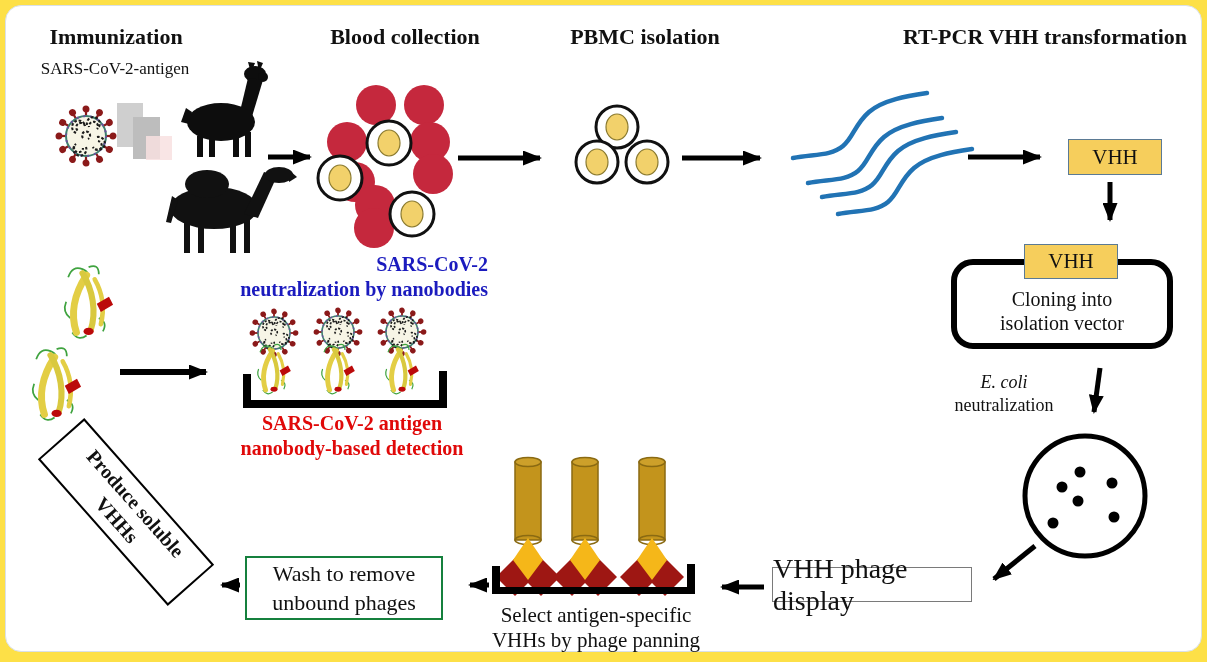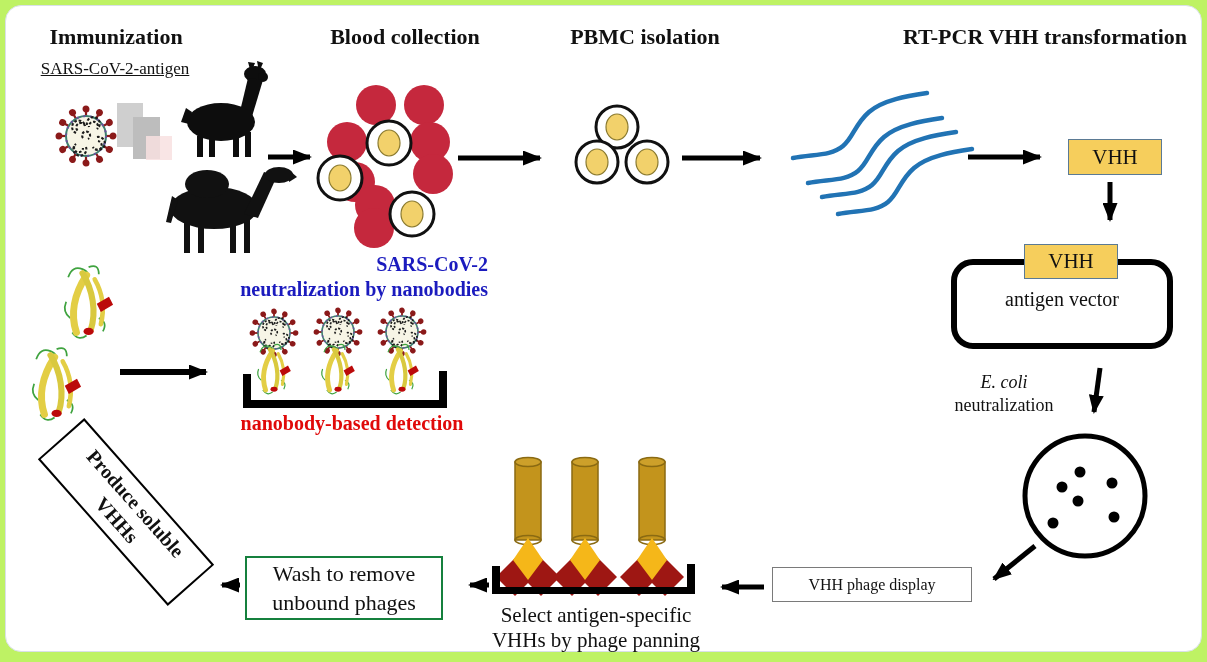--- a/index.html
+++ b/index.html
@@ -1,17 +1,17 @@
 <!DOCTYPE html>
 <html><head>
 <meta charset="utf-8">
 <style>
   html,body{margin:0;padding:0;background:#e9eef3;}
   .canvas{
-    position:relative;width:1207px;height:662px;background:#bef264;
+    position:relative;width:1207px;height:662px;background:#fde047;
     font-family:"Liberation Serif", serif;color:#111;overflow:hidden;
   }
   .card{
     position:absolute;left:5px;top:5px;width:1195px;height:645px;
     background:#ffffff;border:1px solid #d9e0e8;border-radius:16px;
   }
   .abs{position:absolute;}
   .stage-title{font-weight:bold;font-size:22px;text-align:center;line-height:24px;}
   .sub-label{font-size:17px;text-align:center;}
   .em-blue{color:#1b1bbe;font-weight:bold;font-size:20px;text-align:right;line-height:25px;}
@@ -22,21 +22,21 @@
   }
   .cloning-box{
     border:6px solid #000;border-radius:22px;text-align:center;
     font-size:20px;line-height:24px;padding-top:22px;box-sizing:border-box;
   }
   .plain-box{
     border:2px solid #15803d;text-align:center;font-size:22px;line-height:29px;
     display:flex;flex-direction:column;align-items:center;justify-content:center;box-sizing:border-box;
   }
   .thin-box{
-    border:1.5px solid #7a7a7a;text-align:center;font-size:16px;
+    border:1.5px solid #7a7a7a;font-size:28px;
     display:flex;align-items:center;justify-content:center;box-sizing:border-box;
   }
   .produce-box{
     border:2px solid #000;text-align:center;font-weight:bold;font-size:20px;line-height:25px;
     display:flex;flex-direction:column;align-items:center;justify-content:center;
     transform:rotate(48.5deg);box-sizing:border-box;background:#fff;
   }
   .ecoli{font-size:18px;text-align:center;line-height:23px;}
   .ecoli .it{font-style:italic;}
   .panning-label{font-size:21px;text-align:center;line-height:25px;}
@@ -287,36 +287,38 @@
       <line x1="1100" y1="368" x2="1094" y2="412" marker-end="url(#ah)"></line>
       <line x1="1035" y1="546" x2="994" y2="579" marker-end="url(#ah)"></line>
       <line x1="764" y1="587" x2="722" y2="587" marker-end="url(#ah)"></line>
       <line x1="489" y1="585" x2="470" y2="585" marker-end="url(#ah)"></line>
       <line x1="240" y1="585" x2="222" y2="585" marker-end="url(#ah)"></line>
       <line x1="120" y1="372" x2="206" y2="372" stroke-width="6" marker-end="url(#ah)"></line>
     </g>
   </svg>
 
   <div class="abs stage-title" style="left:36px;top:25px;width:160px;">Immunization</div>
-  <div class="abs sub-label" style="left:30px;top:59px;width:170px;text-decoration:underline;">SARS-CoV-2-antigen</div>
+  <div class="abs sub-label" style="left:30px;top:59px;width:170px;">SARS-CoV-2-antigen</div>
   <div class="abs stage-title" style="left:320px;top:25px;width:170px;">Blood collection</div>
   <div class="abs stage-title" style="left:570px;top:25px;width:150px;">PBMC isolation</div>
   <div class="abs stage-title" style="left:890px;top:25px;width:310px;">RT-PCR VHH transformation</div>
 
   <div class="abs em-blue" style="left:216px;top:252px;width:272px;">
     <div>SARS-CoV-2</div>
     <div>neutralization by nanobodies</div>
   </div>
 
   <div class="abs em-red" style="left:222px;top:411px;width:260px;">
+    <div>SARS-CoV-2 antigen</div>
     <div>nanobody-based detection</div>
   </div>
 
   <div class="abs cloning-box" style="left:951px;top:259px;width:222px;height:90px;">
-    <div>antigen vector</div>
+    <div>Cloning into</div>
+    <div>isolation vector</div>
   </div>
 
   <div class="abs vhh-box" style="left:1068px;top:139px;width:92px;height:34px;">VHH</div>
   <div class="abs vhh-box" style="left:1024px;top:244px;width:92px;height:33px;">VHH</div>
 
   <div class="abs ecoli" style="left:943px;top:371px;width:122px;">
     <div class="it">E. coli</div>
     <div>neutralization</div>
   </div>
 

